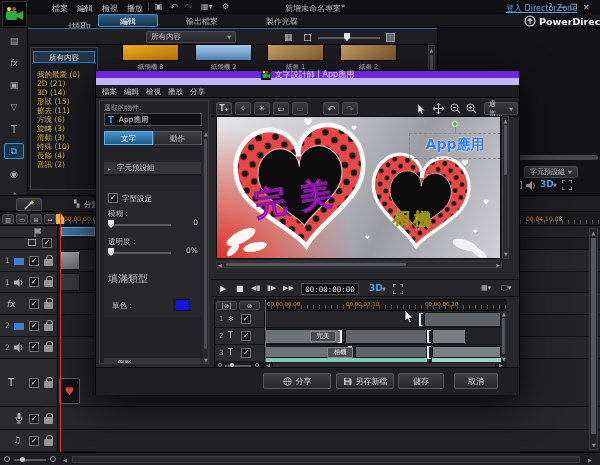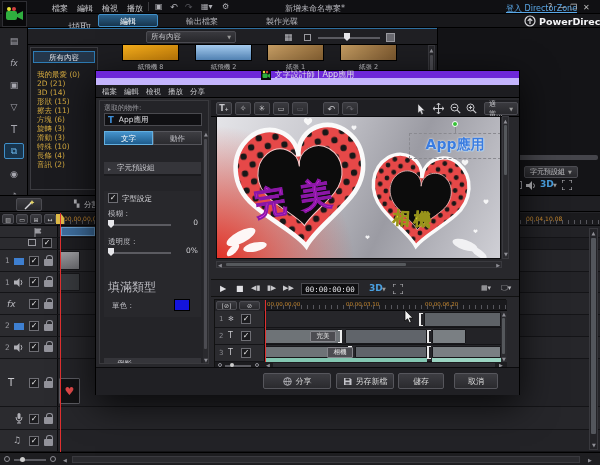--- a/index.html
+++ b/index.html
@@ -339,21 +339,21 @@
       <span class="chk" style="position:absolute;left:4px;top:2px">✓</span>
       <span class="ab" style="left:18px;top:3px;font-size:7.5px;color:#d8d8dc">字型設定</span>
       <span class="ab" style="left:4px;top:18px;font-size:7.5px;color:#bcbcc2">模糊 :</span>
       <div class="sliderTrack" style="left:5px;top:33px;width:62px"></div>
       <div class="sliderThumb" style="left:4px;top:29px"></div>
       <span class="ab" style="left:78px;top:27px;width:16px;text-align:right;font-size:7.5px;color:#cfcfd4">0</span>
       <span class="ab" style="left:4px;top:46px;font-size:7.5px;color:#bcbcc2">透明度 :</span>
       <div class="sliderTrack" style="left:5px;top:61px;width:62px"></div>
       <div class="sliderThumb" style="left:4px;top:57px"></div>
       <span class="ab" style="left:74px;top:55px;width:20px;text-align:right;font-size:7.5px;color:#cfcfd4">0%</span>
-      <span class="ab" style="left:4px;top:88px;font-size:12px;color:#bcbcc2">填滿類型</span>
+      <span class="ab" style="left:4px;top:81px;font-size:10px;color:#bcbcc2">填滿類型</span>
       <span class="ab" style="left:8px;top:110px;font-size:7.5px;color:#bcbcc2">單色 :</span>
       <span class="ab" style="left: 70px; top: 108px; width: 16px; height: 12px; border: 1px solid rgb(0, 0, 0); background: rgb(20, 20, 221);"></span>
     </div>
     <div class="sec ab" style="left:4px;top:218px">
         <span>倒影</span>
       </div>
 
     <div class="ab" style="left:103px;top:30px;width:6px;height:232px;background:#2a2a2e">
       <div class="arr">▲</div>
       <div class="scrollthumb" style="left:1px;top:8px;width:3px;height:210px"></div>

